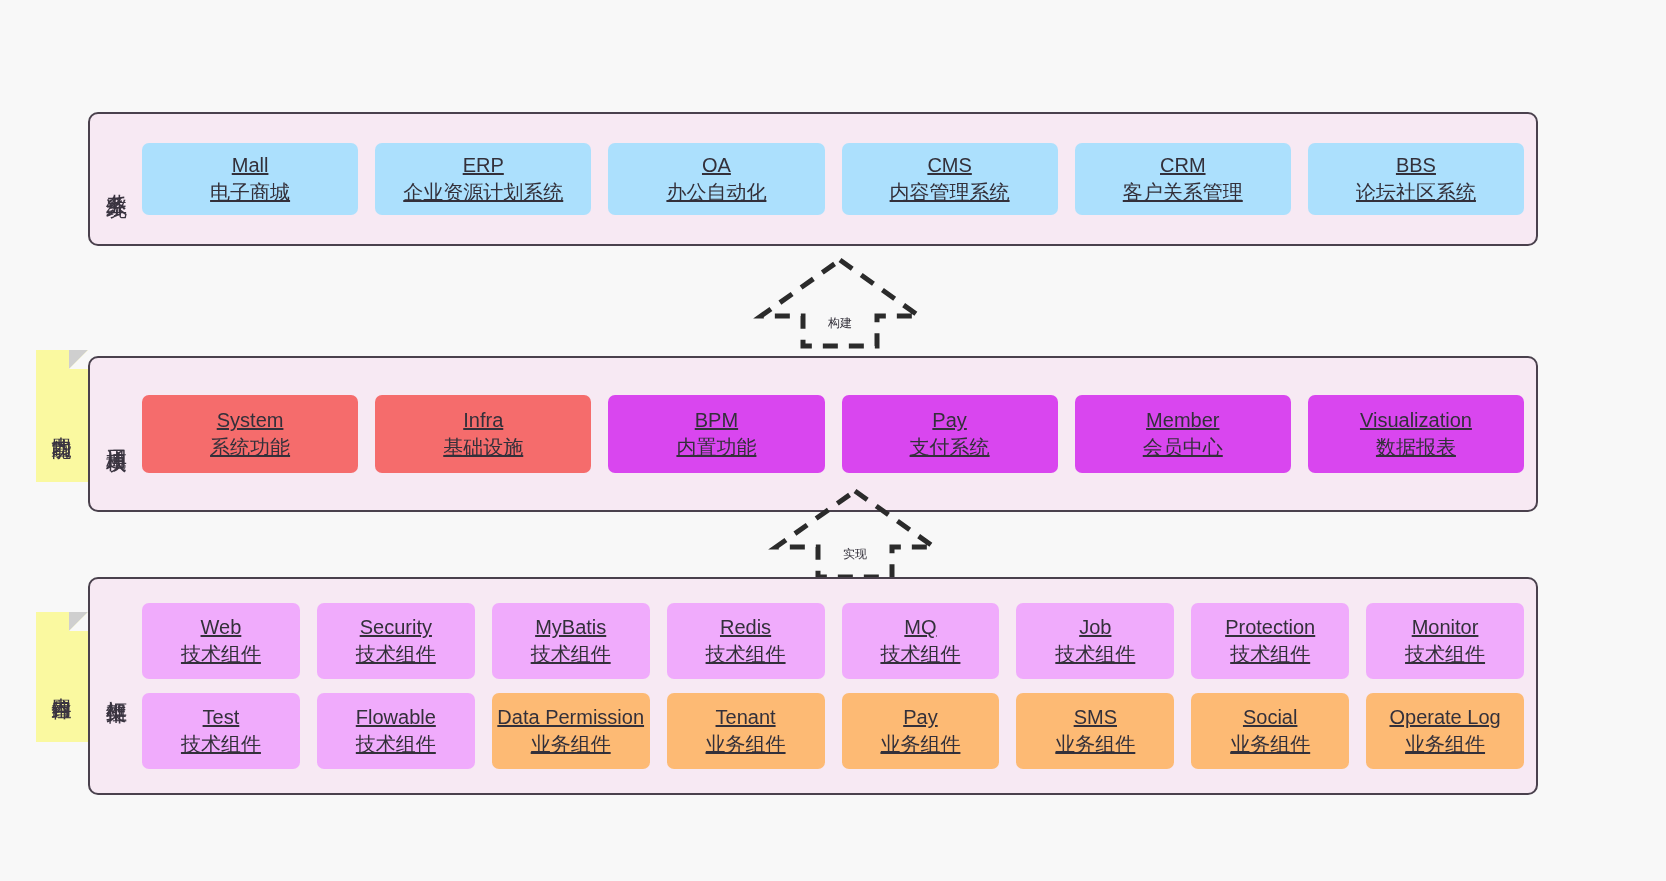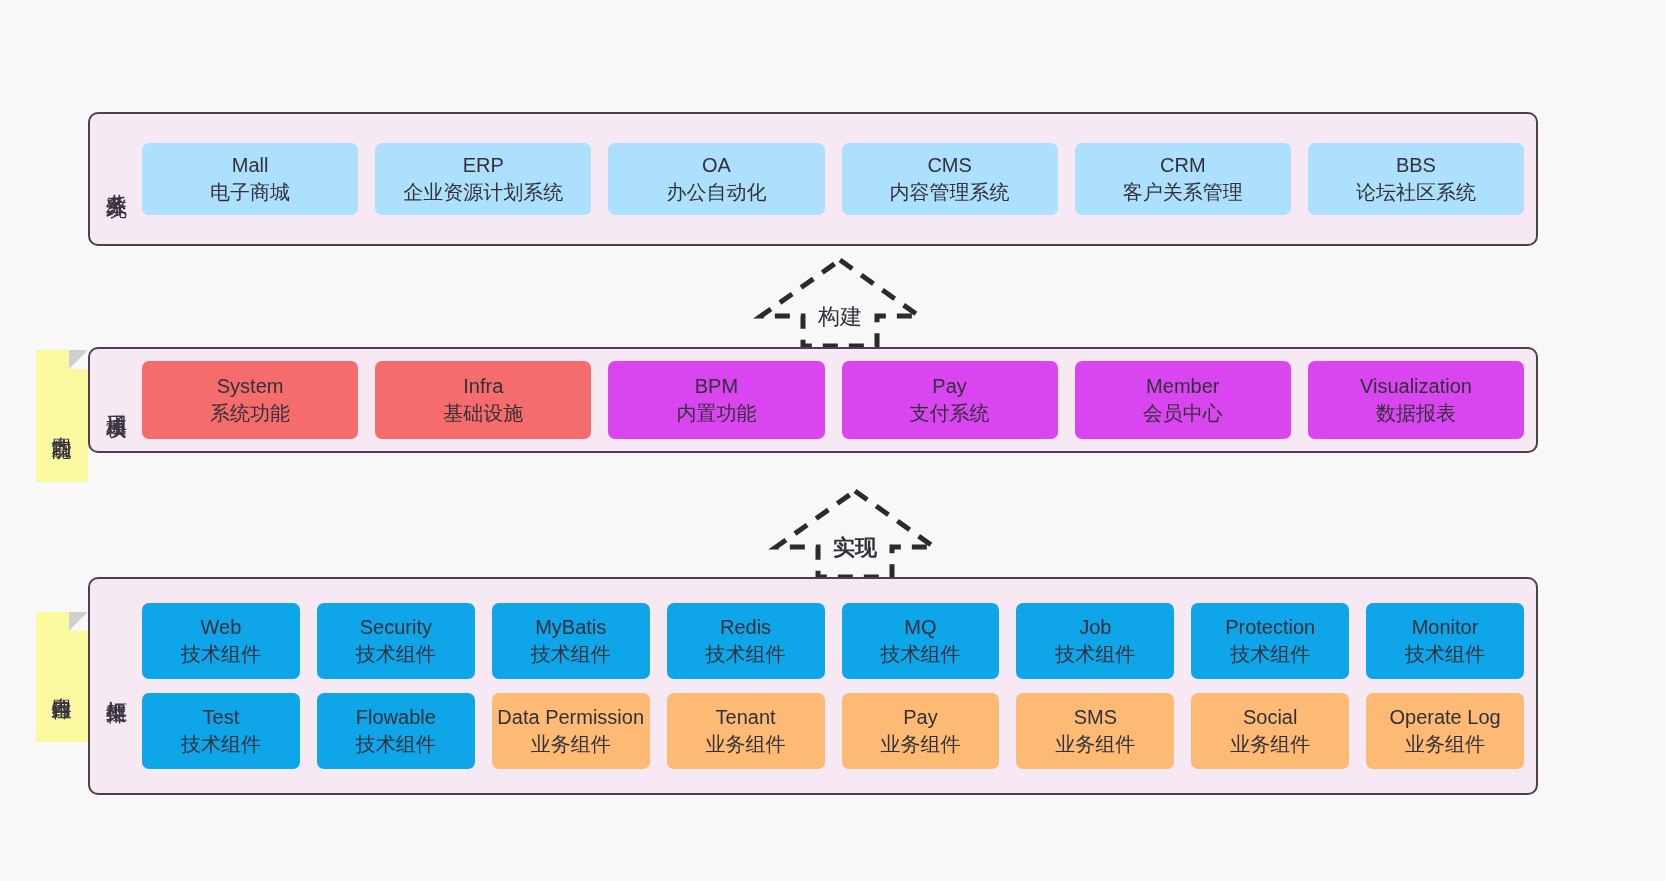--- a/index.html
+++ b/index.html
@@ -50,20 +50,21 @@
     display: flex;
     flex-direction: column;
     justify-content: center;
     gap: 14px;
     padding: 0 12px 0 0;
   }
   .card-row {
     display: flex;
     gap: 17px;
     align-items: stretch;
+    text-decoration: underline;
   }
 
   
   .card {
     flex: 1 1 0;
     border-radius: 7px;
     display: flex;
     flex-direction: column;
     align-items: center;
     justify-content: center;
@@ -74,28 +75,28 @@
     box-sizing: border-box;
     padding: 6px 4px;
     min-width: 0;
   }
   .card .ln { display: block; white-space: nowrap; }
   .card .ln.wrap { white-space: normal; }
 
   .c-blue       { background: #ace0fd; }
   .c-red        { background: #f56c6c; }
   .c-red-light  { background: #d946ef; }
-  .c-green      { background: #0ea5e9; }
+  .c-green      { background: #f0abfc; }
   .c-green-light{ background: #fdba74; }
 
   
   #layer-business  { left: 88px;  top: 112px; width: 1450px; height: 134px; }
   #layer-business .card { height: 72px; }
 
-  #layer-common    { left: 88px;  top: 347px; width: 1450px; height: 106px; }
+  #layer-common    { left: 88px;  top: 356px; width: 1450px; height: 156px; }
   #layer-common .card { height: 78px; }
 
   #layer-framework { left: 88px;  top: 577px; width: 1450px; height: 218px; }
   #layer-framework .card { height: 76px; }
 
   
   .note {
     position: absolute;
     background: #faf9a0;
     width: 52px;
@@ -131,28 +132,28 @@
   #note-common    { left: 36px; top: 350px; height: 132px; }
   #note-framework { left: 36px; top: 612px; height: 130px; }
 
   
   .arrow-wrap {
     position: absolute;
     width: 170px;
     height: 90px;
   }
   #arrow-build  { left: 755px; top: 256px; }
-  #arrow-impl   { left: 770px; top: 487px; font-weight: bold; }
+  #arrow-impl   { left: 770px; top: 487px; }
   .arrow-wrap svg { display: block; overflow: visible; }
   .arrow-label {
     position: absolute;
     left: 0; right: 0;
     bottom: 14px;
     text-align: center;
-    font-size: 22px;
+    font-size: 12px;
     color: #33303a;
     pointer-events: none;
   }
 </style>
 </head>
 <body>
 
 <div id="canvas">
 
   <div class="layer" id="layer-business">

